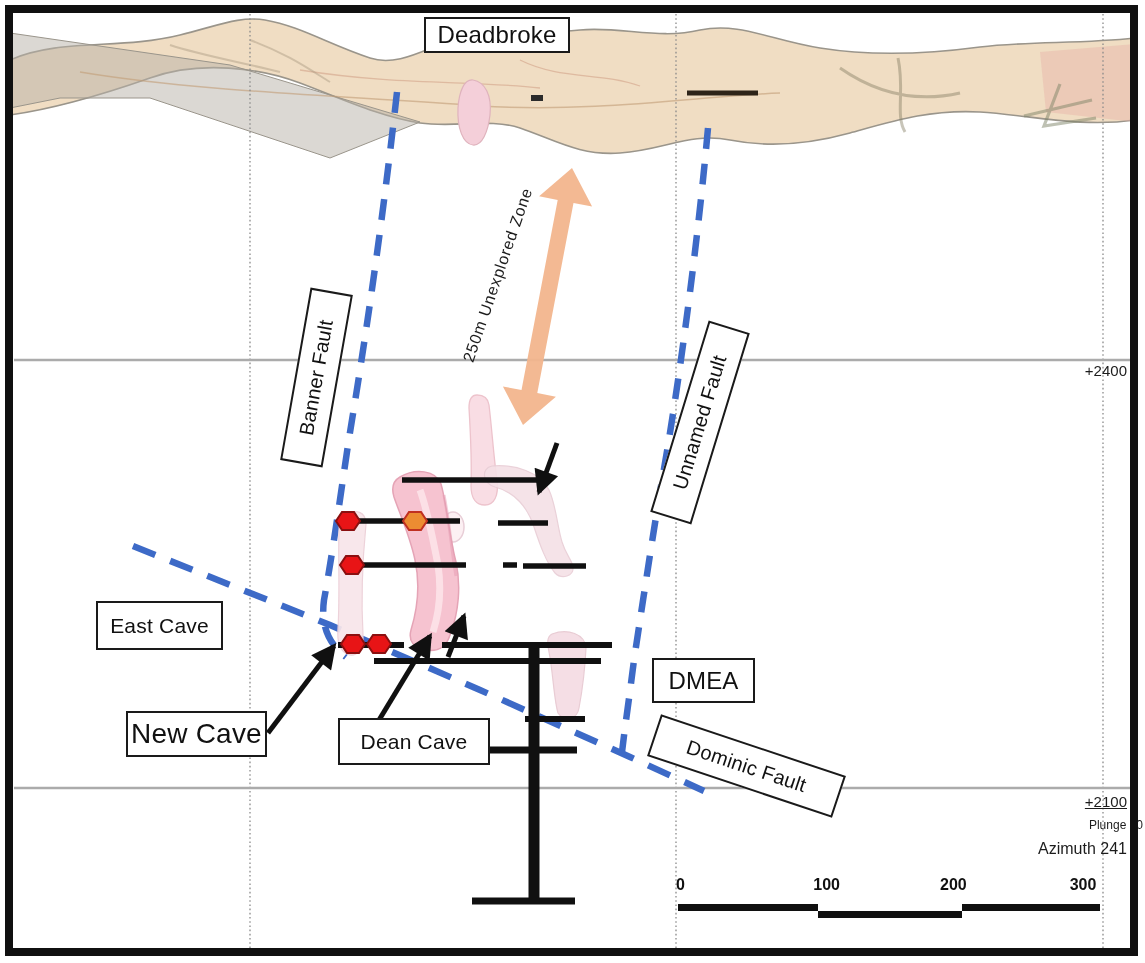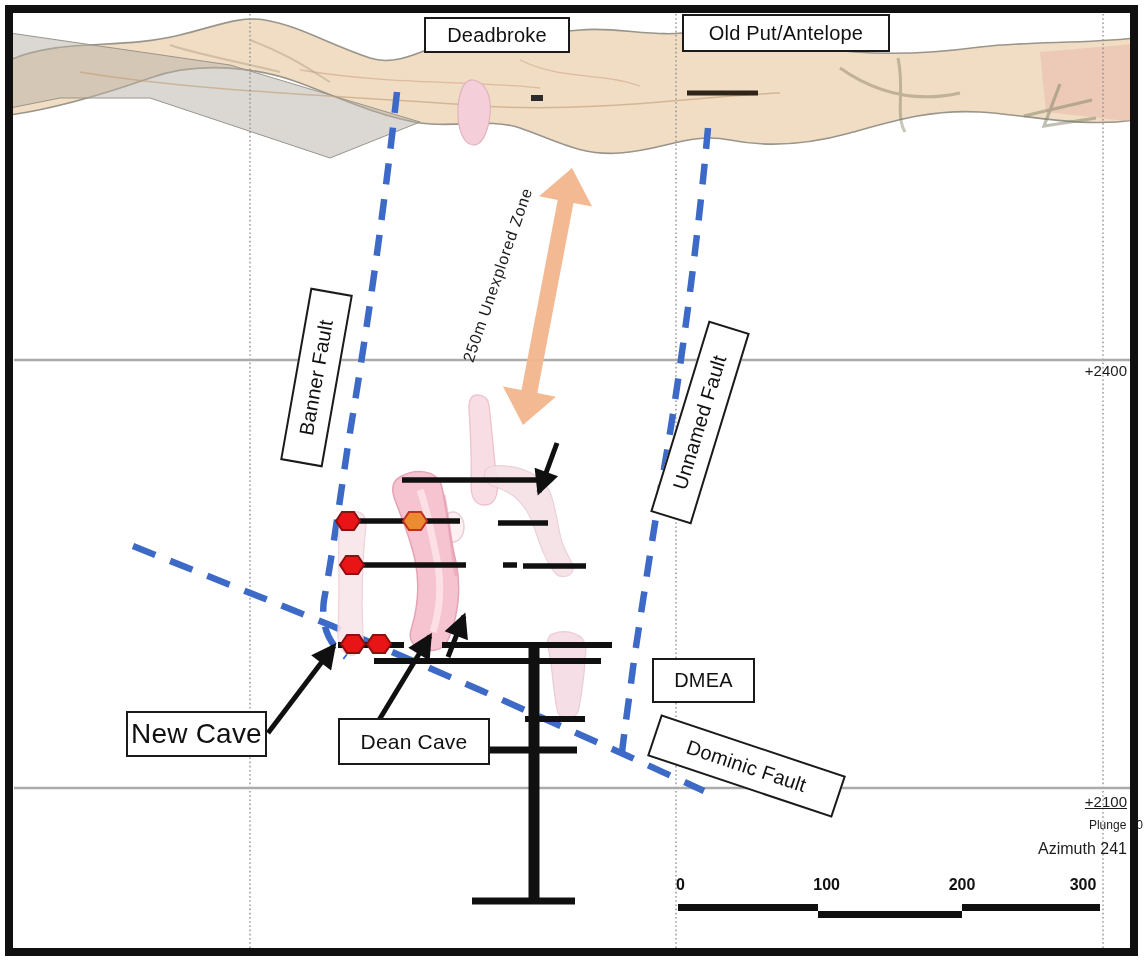--- a/index.html
+++ b/index.html
@@ -1,21 +1,21 @@
 <!DOCTYPE html>
 <html><head>
 <meta charset="utf-8">
 <style>
   html,body{margin:0;padding:0;background:#ffffff;}
   .stage{position:relative;width:1145px;height:963px;background:#ffffff;overflow:hidden;
          font-family:"Liberation Sans",sans-serif;color:#111;}
   .frame{position:absolute;left:5px;top:5px;right:7px;bottom:7px;border:8px solid #101010;pointer-events:none;}
   svg.canvas{position:absolute;left:0;top:0;}
   .box{position:absolute;background:#ffffff;border:2px solid #1a1a1a;display:flex;
-       align-items:center;justify-content:center;font-size:20px;letter-spacing:.2px;
+       align-items:center;justify-content:center;font-size:24px;letter-spacing:.2px;
        white-space:nowrap;box-sizing:border-box;}
   .rot{transform-origin:center center;}
   .plain{position:absolute;font-size:15px;color:#1c1c1c;white-space:nowrap;}
   .rightal{text-align:right;}
   .scale-num{position:absolute;font-size:16px;font-weight:700;color:#111;white-space:nowrap;}
 </style>
 </head>
 <body>
 
 <div class="stage">
@@ -110,44 +110,44 @@
 
     <g fill="#101010">
       <rect x="678" y="904" width="140" height="7"></rect>
       <rect x="818" y="911" width="144" height="7"></rect>
       <rect x="962" y="904" width="138" height="7"></rect>
     </g>
   </svg>
 
   <div class="box" style="left:424px;top:17px;width:146px;height:36px;">Deadbroke</div>
 
-  <div class="box" style="left:682px;top:14px;width:208px;height:38px;">Old Put/Antelope</div>
 
   <div class="box rot" style="left:229px;top:356px;width:175px;height:43px;font-size:20px;transform:rotate(-80deg);">Banner Fault</div>
 
   <div class="box rot" style="left:600px;top:401px;width:200px;height:43px;font-size:20px;transform:rotate(-73deg);">Unnamed Fault</div>
 
   <div class="box rot" style="left:649px;top:744px;width:195px;height:44px;font-size:20px;transform:rotate(18.5deg);">Dominic Fault</div>
 
   <div class="plain rot" style="left:393px;top:266px;width:210px;font-size:16px;letter-spacing:.8px;transform:rotate(-71deg);text-align:center;">250m Unexplored Zone</div>
 
+  <div class="box" style="left:96px;top:601px;width:127px;height:49px;font-size:21px;">East Cave</div>
 
   <div class="box" style="left:126px;top:711px;width:141px;height:46px;font-size:28px;">New Cave</div>
 
   <div class="box" style="left:299px;top:718px;width:152px;height:47px;font-size:21px;margin-left:39px;">Dean Cave</div>
 
   <div class="box" style="left:652px;top:658px;width:103px;height:45px;">DMEA</div>
 
   <div class="plain rightal" style="right:18px;top:362px;font-size:15px;">+2400</div>
 
   <div class="plain rightal" style="right:18px;top:793px;font-size:15px;text-decoration:underline;">+2100</div>
 
   <div class="plain rightal" style="right:2px;top:818px;font-size:12px;">Plunge 00</div>
 
   <div class="plain rightal" style="right:18px;top:840px;font-size:16px;">Azimuth 241</div>
 
   <div class="scale-num" style="left:676px;top:876px;">0</div>
   <div class="scale-num" style="left:796px;top:876px;width:44px;text-align:right;">100</div>
-  <div class="scale-num" style="left:940px;top:876px;width:44px;text-align:center;">200</div>
+  <div class="scale-num" style="left:940px;top:876px;width:44px;text-align:left;">200</div>
   <div class="scale-num" style="left:1063px;top:876px;width:40px;text-align:center;">300</div>
 
   <div class="frame"></div>
 </div>
 
 </body></html>

